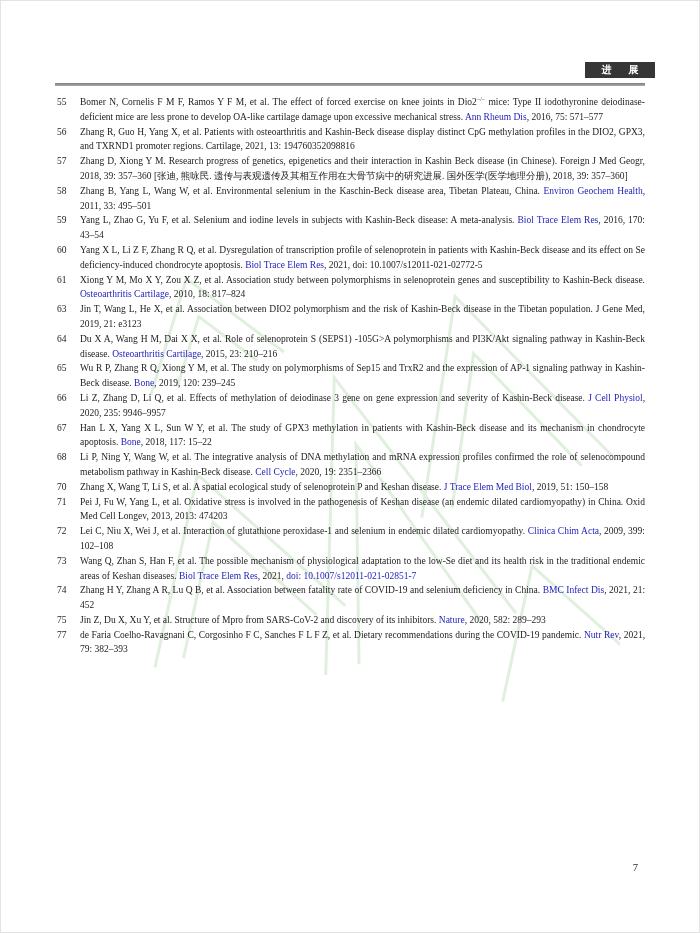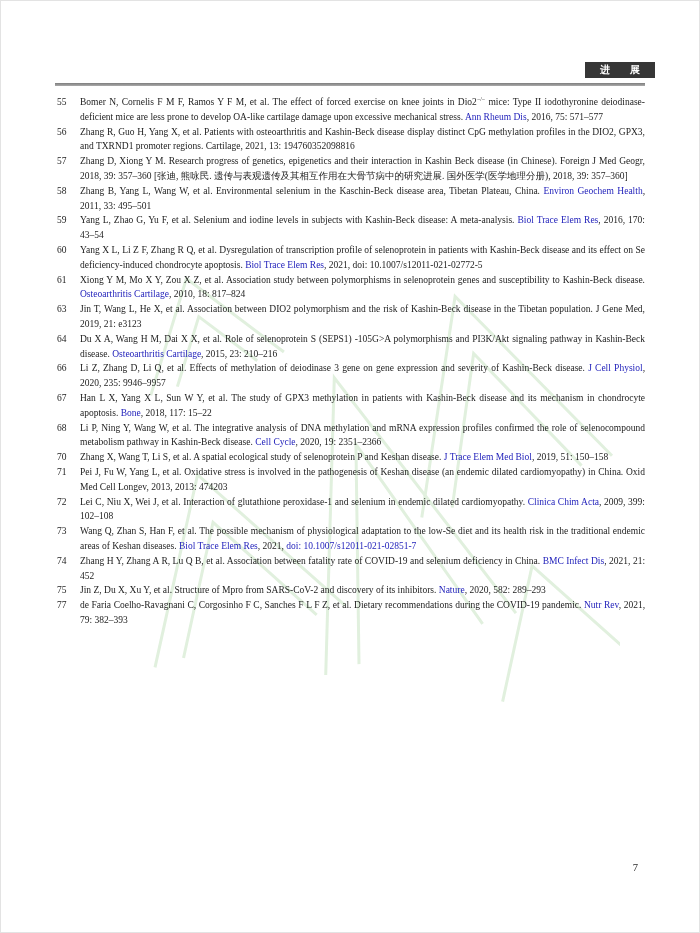--- a/index.html
+++ b/index.html
@@ -15,21 +15,21 @@
     color: var(--text, #1c1c1c);
   }
   .badge {
     position: absolute;
     top: 62px;
     right: 45px;
     width: 70px;
     height: 16px;
     background: var(--badge-bg, #363636);
     color: #ffffff;
-    font-family: Liberation Mono, monospace;
+    font-family: Liberation Sans, sans-serif;
     font-size: 10px;
     font-weight: bold;
     display: flex;
     align-items: center;
     justify-content: center;
   }
   .badge span { letter-spacing: 7px; text-indent: 7px; }
   .rule {
     position: absolute;
     top: 83px;
@@ -120,20 +120,24 @@
       </div>
       <div class="ref">
         <div class="ref-num">63</div>
         <div class="ref-body"><span>Jin T, Wang L, He X, et al. Association between DIO2 polymorphism and the risk of Kashin-Beck disease in the Tibetan population. J Gene Med, 2019, 21: e3123</span></div>
       </div>
       <div class="ref">
         <div class="ref-num">64</div>
         <div class="ref-body"><span>Du X A, Wang H M, Dai X X, et al. Role of selenoprotein S (SEPS1) -105G&gt;A polymorphisms and PI3K/Akt signaling pathway in Kashin-Beck disease. </span><span class="jlink">Osteoarthritis Cartilage</span><span>, 2015, 23: 210–216</span></div>
       </div>
       <div class="ref">
+        <div class="ref-num">65</div>
+        <div class="ref-body"><span>Wu R P, Zhang R Q, Xiong Y M, et al. The study on polymorphisms of Sep15 and TrxR2 and the expression of AP-1 signaling pathway in Kashin-Beck disease. </span><span class="jlink">Bone</span><span>, 2019, 120: 239–245</span></div>
+      </div>
+      <div class="ref">
         <div class="ref-num">66</div>
         <div class="ref-body"><span>Li Z, Zhang D, Li Q, et al. Effects of methylation of deiodinase 3 gene on gene expression and severity of Kashin-Beck disease. </span><span class="jlink">J Cell Physiol</span><span>, 2020, 235: 9946–9957</span></div>
       </div>
       <div class="ref">
         <div class="ref-num">67</div>
         <div class="ref-body"><span>Han L X, Yang X L, Sun W Y, et al. The study of GPX3 methylation in patients with Kashin-Beck disease and its mechanism in chondrocyte apoptosis. </span><span class="jlink">Bone</span><span>, 2018, 117: 15–22</span></div>
       </div>
       <div class="ref">
         <div class="ref-num">68</div>
         <div class="ref-body"><span>Li P, Ning Y, Wang W, et al. The integrative analysis of DNA methylation and mRNA expression profiles confirmed the role of selenocompound metabolism pathway in Kashin-Beck disease. </span><span class="jlink">Cell Cycle</span><span>, 2020, 19: 2351–2366</span></div>

